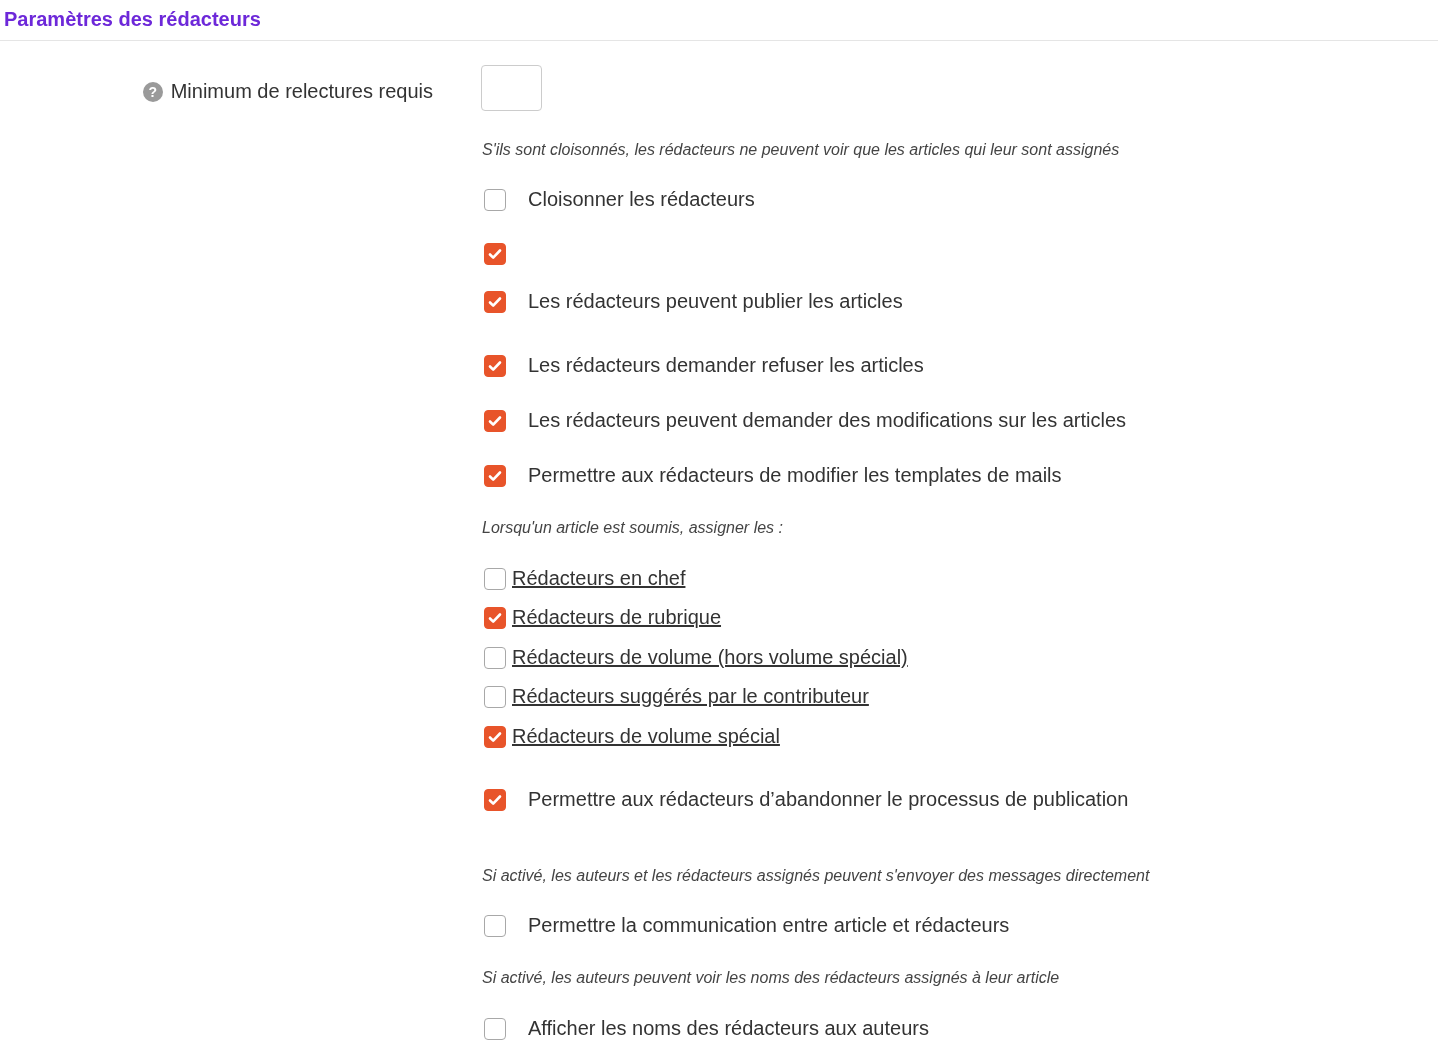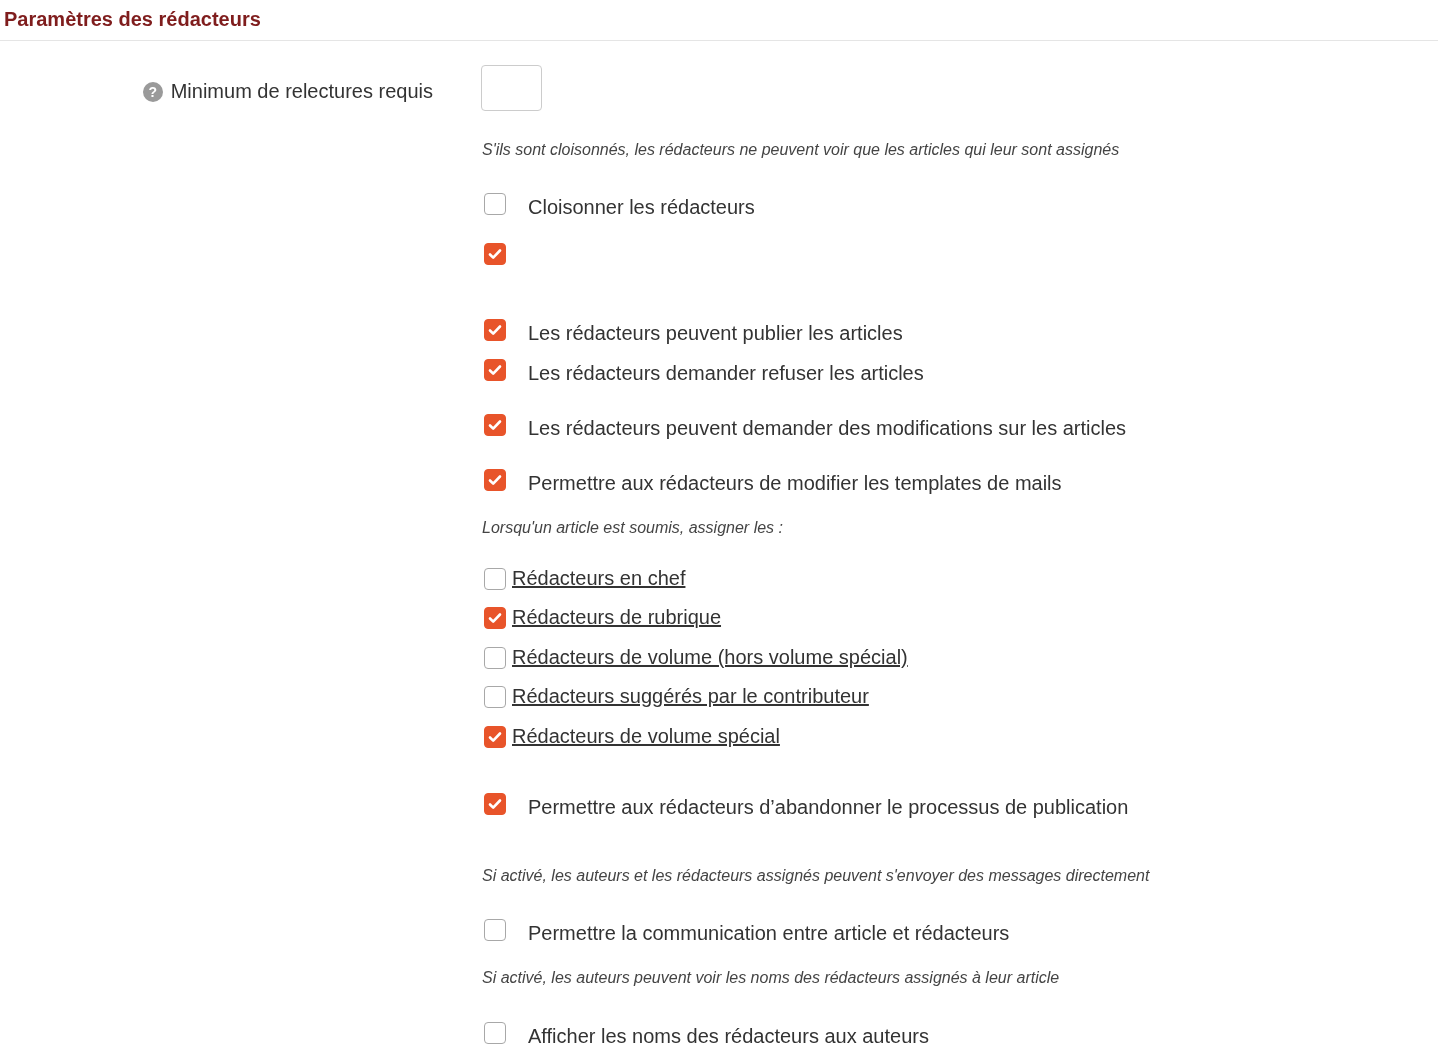--- a/index.html
+++ b/index.html
@@ -1,29 +1,29 @@
 <!DOCTYPE html>
 <html><head>
   <meta charset="utf-8">
   <style>
     html, body { margin:0; padding:0; background:#ffffff; }
     body { width:1438px; height:1056px; position:relative; overflow:hidden;
            font-family:"Liberation Sans", sans-serif; color:#333333; }
-    .section-title { position:absolute; left:4px; top:8px; font-size:20px; font-weight:bold; color:#7f1d1d; }
+    .section-title { position:absolute; left:4px; top:8px; font-size:20px; font-weight:bold; color:#6d28d9; }
     .divider { position:absolute; left:0; right:0; top:40px; height:1px; background:#e5e5e5; }
     .field-label { position:absolute; right:1005px; top:80px; font-size:20px; color:#333; display:flex; align-items:center; gap:8px; white-space:nowrap; }
     .help-icon { width:20px; height:20px; border-radius:50%; background:#9a9a9a; color:#fff; font-size:14px; font-weight:bold; display:flex; align-items:center; justify-content:center; }
     .num-input { position:absolute; left:481px; top:65px; width:61px; height:46px; border:1px solid #cccccc; border-radius:4px; box-sizing:border-box; font-size:18px; padding:0 8px; outline:none; background:#fff; }
     .hint { position:absolute; left:482px; font-size:16px; font-style:italic; color:#444; white-space:nowrap; }
     .cb-row { position:absolute; left:484px; display:flex; align-items:center; white-space:nowrap; font-size:20px; color:#333; cursor:pointer; }
     .cb { width:22px; height:22px; box-sizing:border-box; border-radius:4px; border:1px solid #a8a8a8; background:#fff; display:flex; align-items:center; justify-content:center; flex:none; }
     .cb.checked { background:#e8542a; border-color:#e8542a; }
     .cb svg { display:none; }
     .cb.checked svg { display:block; }
-    .cb-label.wide { margin-left:22px;margin-top:8px; }
+    .cb-label.wide { margin-left:22px; }
     .cb-label.narrow { margin-left:6px;text-decoration:underline; }
   </style>
 </head>
 <body>
 
 <div class="section-title">Paramètres des rédacteurs</div>
 <div class="divider"></div>
 
 <label class="field-label">
   <span class="help-icon">?</span>
@@ -37,21 +37,21 @@
   <span class="cb"></span>
   <span class="cb-label wide">Cloisonner les rédacteurs</span>
 </div>
 <div class="cb-row" style="top:243px">
   <span class="cb checked">
       <svg width="14" height="12" viewBox="0 0 14 12">
         <path d="M2 6.5l3.2 3.2L12 2.5" stroke="#fff" stroke-width="2.6" fill="none" stroke-linecap="round" stroke-linejoin="round"></path>
       </svg>
     </span>
 </div>
-<div class="cb-row" style="top:314px">
+<div class="cb-row" style="top:290px">
   <span class="cb checked">
       <svg width="14" height="12" viewBox="0 0 14 12">
         <path d="M2 6.5l3.2 3.2L12 2.5" stroke="#fff" stroke-width="2.6" fill="none" stroke-linecap="round" stroke-linejoin="round"></path>
       </svg>
     </span>
   <span class="cb-label wide">Les rédacteurs peuvent publier les articles</span>
 </div>
 <div class="cb-row" style="top:354px">
   <span class="cb checked">
       <svg width="14" height="12" viewBox="0 0 14 12">

